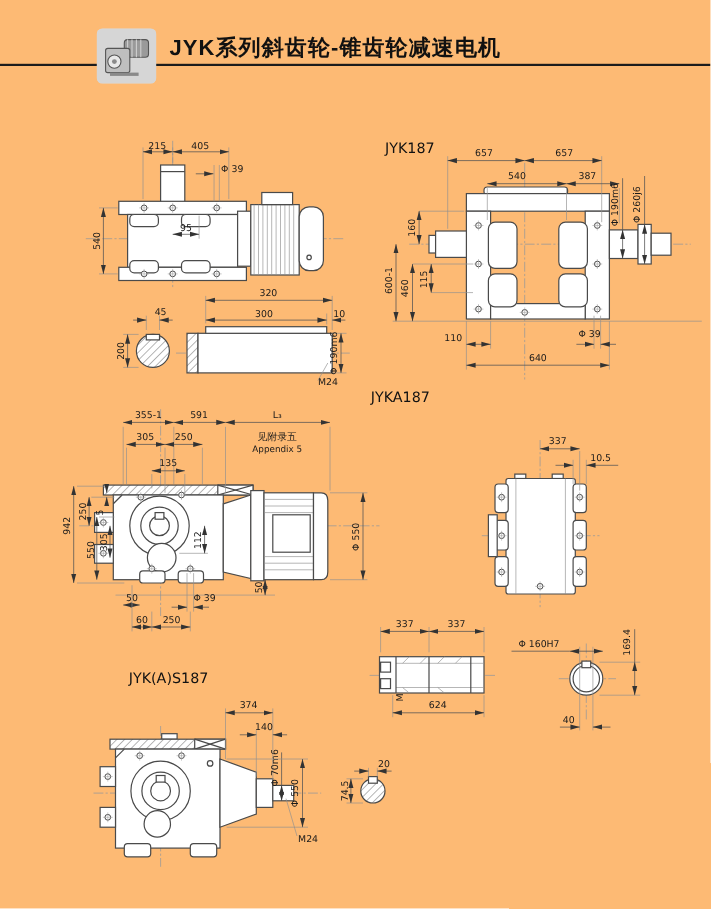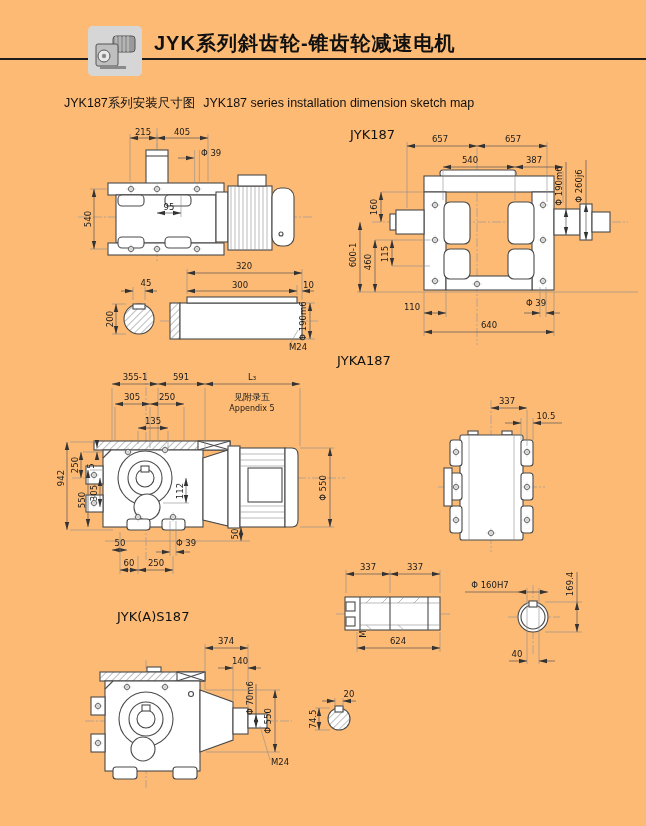--- a/index.html
+++ b/index.html
@@ -39,23 +39,20 @@
         <line x1="32" y1="10" x2="32" y2="26" stroke="#cfcfcf"></line>
       <line x1="36" y1="10" x2="36" y2="26" stroke="#cfcfcf"></line>
         <line x1="40" y1="10" x2="40" y2="26" stroke="#cfcfcf"></line>
       <rect x="8" y="18" width="22" height="22" rx="2" fill="#bfbfbf" stroke="#555"></rect>
       <circle cx="16" cy="30" r="6" fill="#e8e8e8" stroke="#555"></circle>
       <circle cx="16" cy="30" r="2.2" fill="#8a8a8a"></circle>
       <rect x="12" y="40" width="26" height="3" fill="#8a8a8a"></rect>
     </svg>
   </div>
   <div class="title-zh">JYK系列斜齿轮-锥齿轮减速电机</div>
-  <div class="section">
-    <span>JYK187系列安装尺寸图</span><span class="en">JYK187 series installation dimension sketch map</span>
-  </div>
 
   <svg width="646" height="826" viewBox="0 0 646 826" style="position:absolute;left:0;top:0;">
     <defs>
       <marker id="ar" markerWidth="9" markerHeight="8" refX="8.4" refY="3" orient="auto-start-reverse" markerUnits="userSpaceOnUse">
         <path d="M0,0.7 L8.5,3 L0,5.3 Z" fill="#333"></path>
       </marker>
       <pattern id="hatch" patternUnits="userSpaceOnUse" width="5" height="5" patternTransform="rotate(45)">
         <rect width="5" height="5" fill="#fff"></rect>
         <line x1="0" y1="0" x2="0" y2="5" stroke="#7a7a7a" stroke-width="1"></line>
       </pattern>

